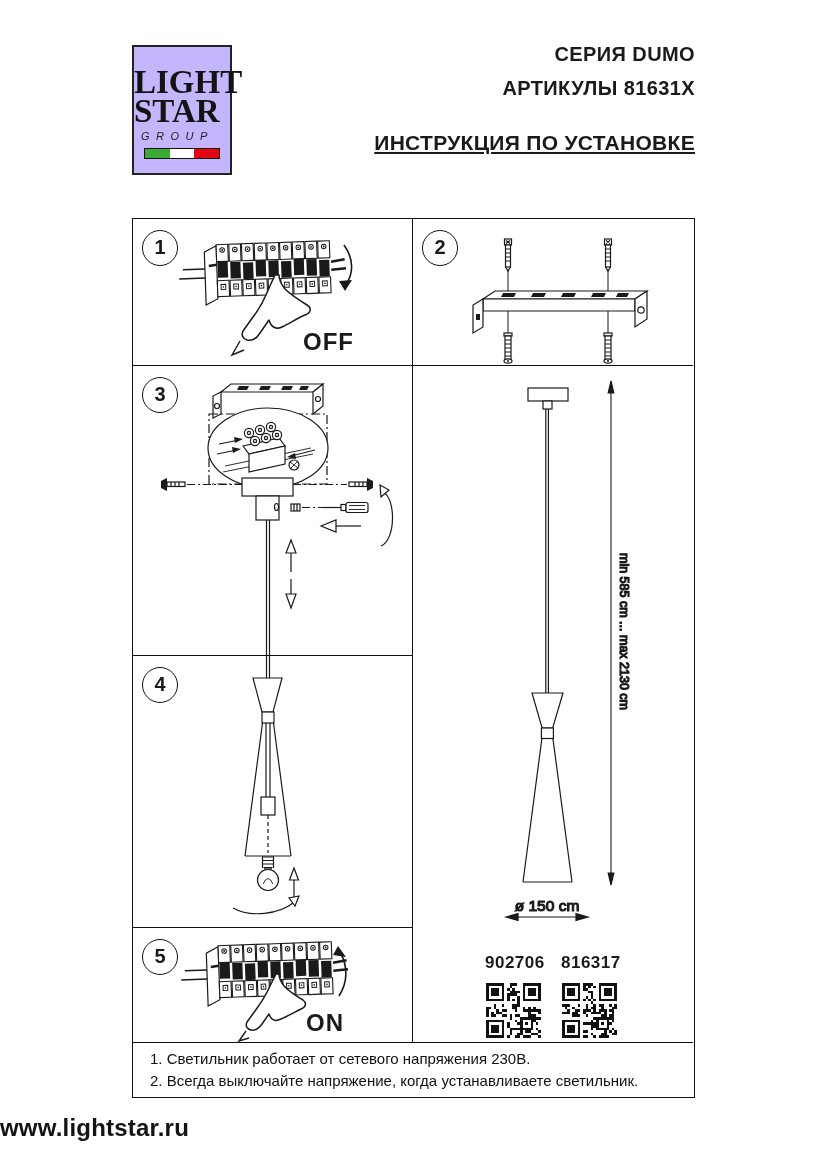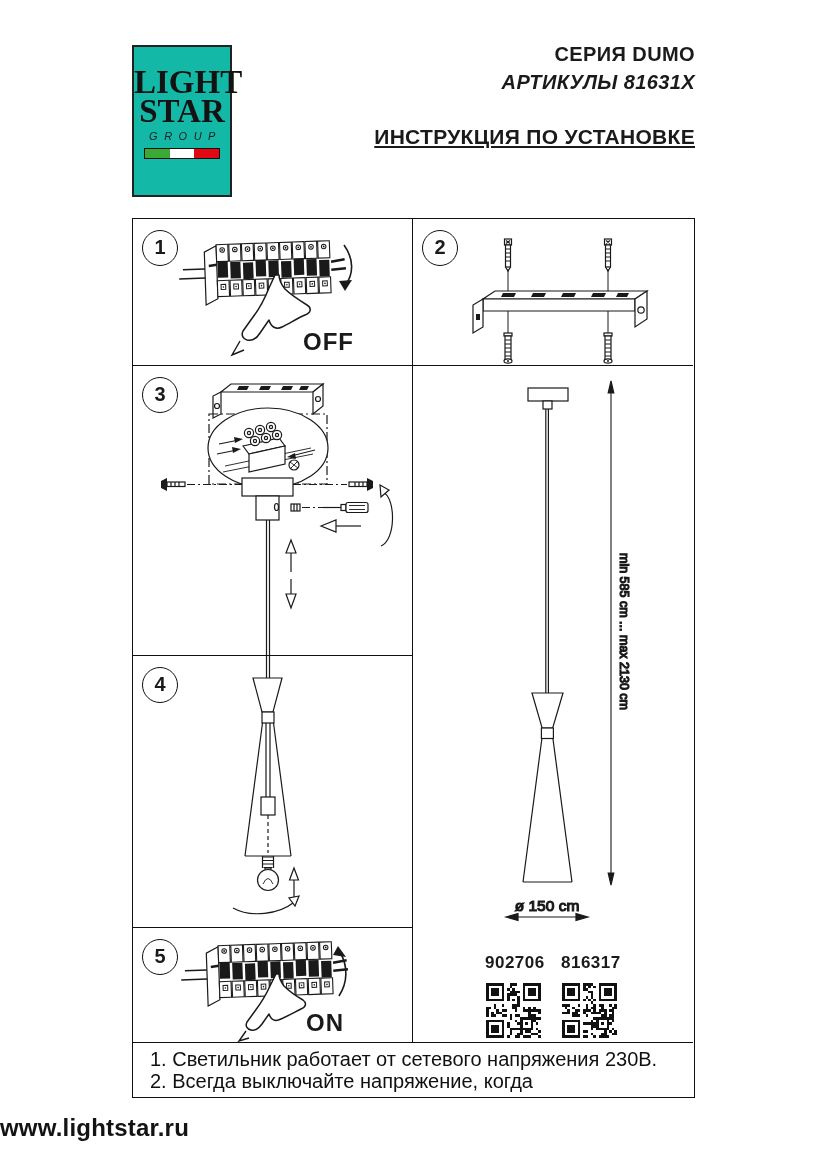--- a/index.html
+++ b/index.html
@@ -1,48 +1,48 @@
 <!DOCTYPE html>
 <html><head>
 <meta charset="utf-8">
 <style>
   html,body{margin:0;padding:0;background:#fff;}
   body{width:826px;height:1169px;position:relative;font-family:"Liberation Sans",sans-serif;color:#1a1a1a;}
   .abs{position:absolute;}
   
-  .logo-box{left:132px;top:45px;width:100px;height:152px;border:2px solid #222;box-sizing:border-box;text-align:center;background:#14b8a6;}
+  .logo-box{left:132px;top:45px;width:100px;height:130px;border:2px solid #222;box-sizing:border-box;text-align:left;background:#c4b5fd;}
   .logo-light,.logo-star{font-family:"Liberation Serif",serif;font-weight:bold;font-size:33px;line-height:29px;color:#131313;letter-spacing:0;}
   .logo-light{margin-top:21px;}
   .logo-group{font-size:11px;letter-spacing:6.5px;margin-top:4px;margin-left:7px;color:#222;font-style:italic;}
   .logo-flag{width:74px;height:9px;margin:6px auto 0;border:1px solid #111;display:flex;box-sizing:content-box;}
   .logo-flag span{flex:1;display:block;}
   .titles{right:131px;top:44px;text-align:right;}
   .t-series{font-size:20px;font-weight:bold;letter-spacing:.4px;line-height:20px;}
-  .t-articles{font-size:20px;font-weight:bold;letter-spacing:.4px;line-height:20px;margin-top:8px;font-style:italic;}
+  .t-articles{font-size:20px;font-weight:bold;letter-spacing:.4px;line-height:20px;margin-top:14px;}
   .t-instr{margin-top:30px;font-size:21px;font-weight:bold;letter-spacing:.3px;line-height:29px;text-decoration:underline;}
   
   .grid{left:132px;top:218px;width:563px;height:880px;border:1.5px solid #111;box-sizing:border-box;background:#fff;}
   .cell{position:absolute;box-sizing:border-box;background:#fff;overflow:hidden;}
   .br{border-right:1.5px solid #111;} .bb{border-bottom:1.5px solid #111;}
   .c1{left:0;top:0;width:280px;height:147px;}
   .c2{left:280px;top:0;width:280px;height:147px;}
   .c3{left:0;top:147px;width:280px;height:290px;}
   .c4{left:0;top:437px;width:280px;height:272px;}
   .c5{left:0;top:709px;width:280px;height:115px;}
   .cR{left:280px;top:147px;width:280px;height:677px;}
   .cNotes{left:0;top:824px;width:560px;height:53px;}
   .step-circle{position:absolute;left:9px;top:11px;width:34px;height:34px;border:1.6px solid #111;border-radius:50%;text-align:center;font-size:20px;font-weight:bold;line-height:32px;background:#fff;z-index:2;}
   .cell svg.draw{position:absolute;left:0;top:0;}
   svg text{font-family:"Liberation Sans",sans-serif;fill:#1a1a1a;}
   .lbl-big{font-size:24px;font-weight:bold;letter-spacing:1px;}
   .dim-lbl{font-size:12.5px;}
   .dia-lbl{font-size:15.5px;}
   .code-label{position:absolute;width:56px;text-align:center;font-size:17px;font-weight:bold;letter-spacing:.5px;}
   .qr{position:absolute;width:55px;height:55px;}
-  .notes-text{padding:5px 10px 0 17px;font-size:20px;line-height:22px;color:#111;}
+  .notes-text{padding:5px 10px 0 17px;font-size:15px;line-height:22px;color:#111;}
   .footer{left:0;right:0;top:1114px;text-align:left;font-size:24px;font-weight:bold;letter-spacing:.2px;color:#131313;}
 </style>
 </head>
 <body>
 
 <div class="abs logo-box">
   <div class="logo-light">LIGHT</div>
   <div class="logo-star">STAR</div>
   <div class="logo-group">GROUP</div>
   <div class="logo-flag">

